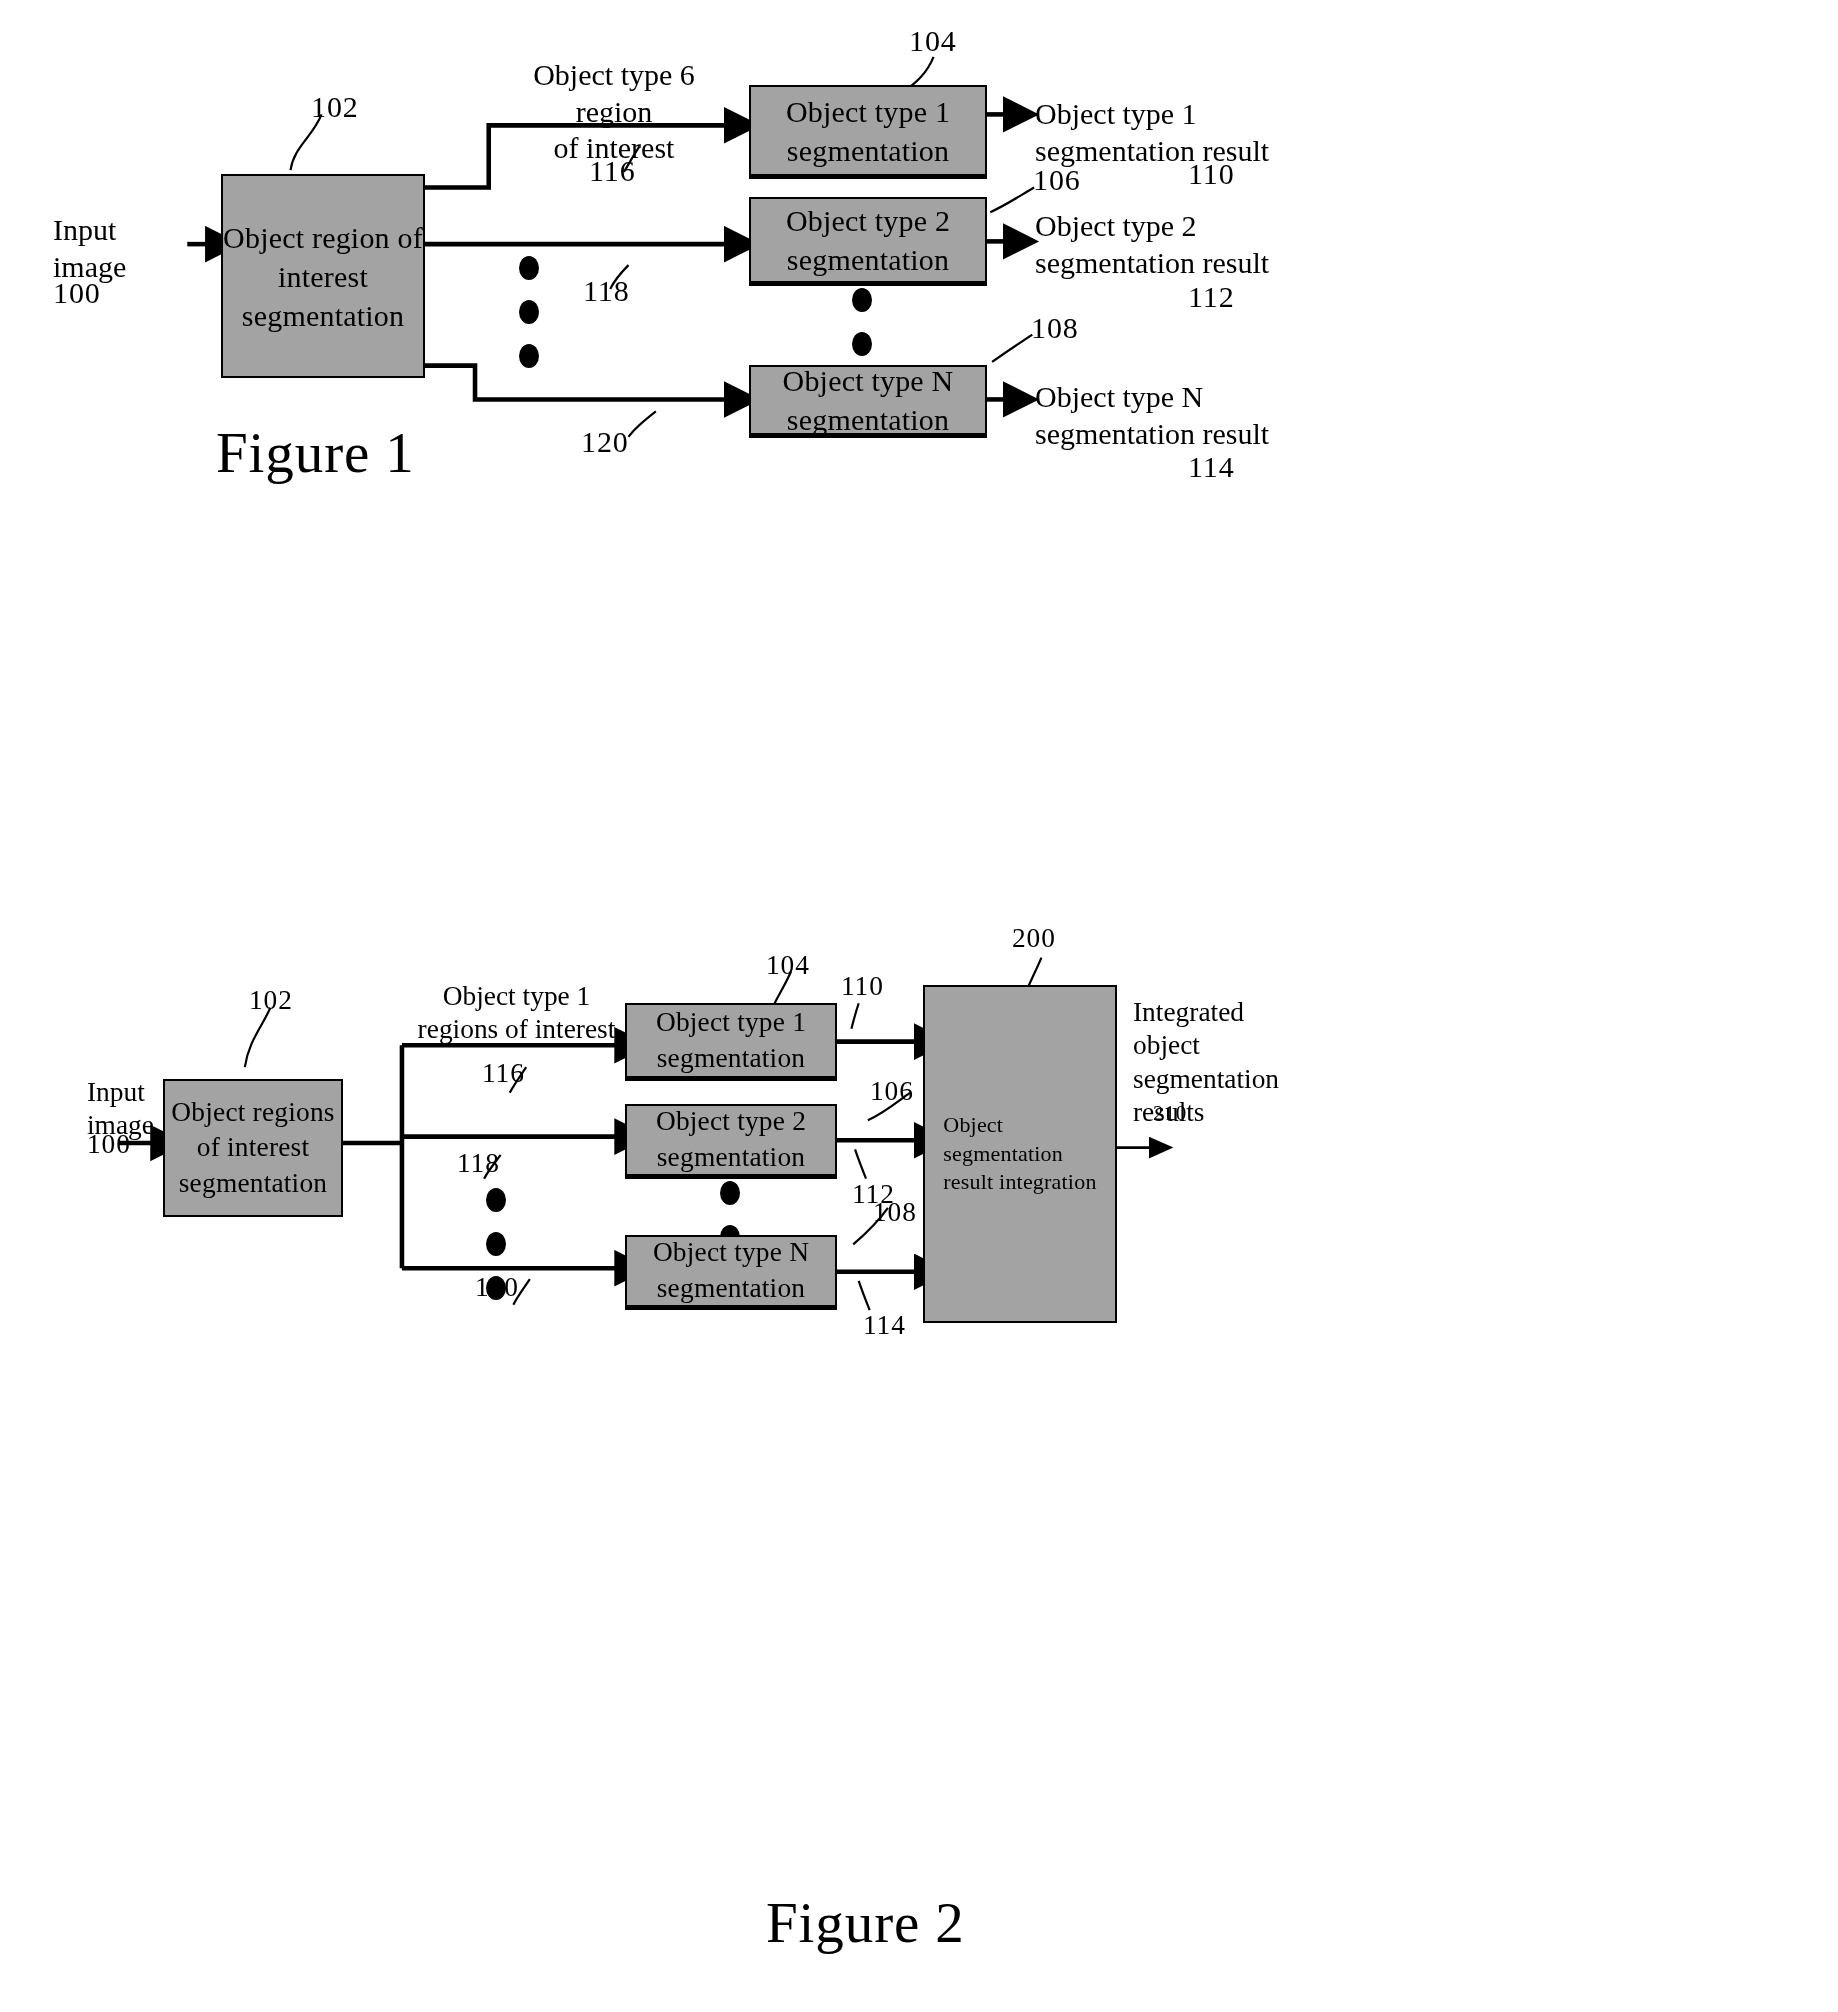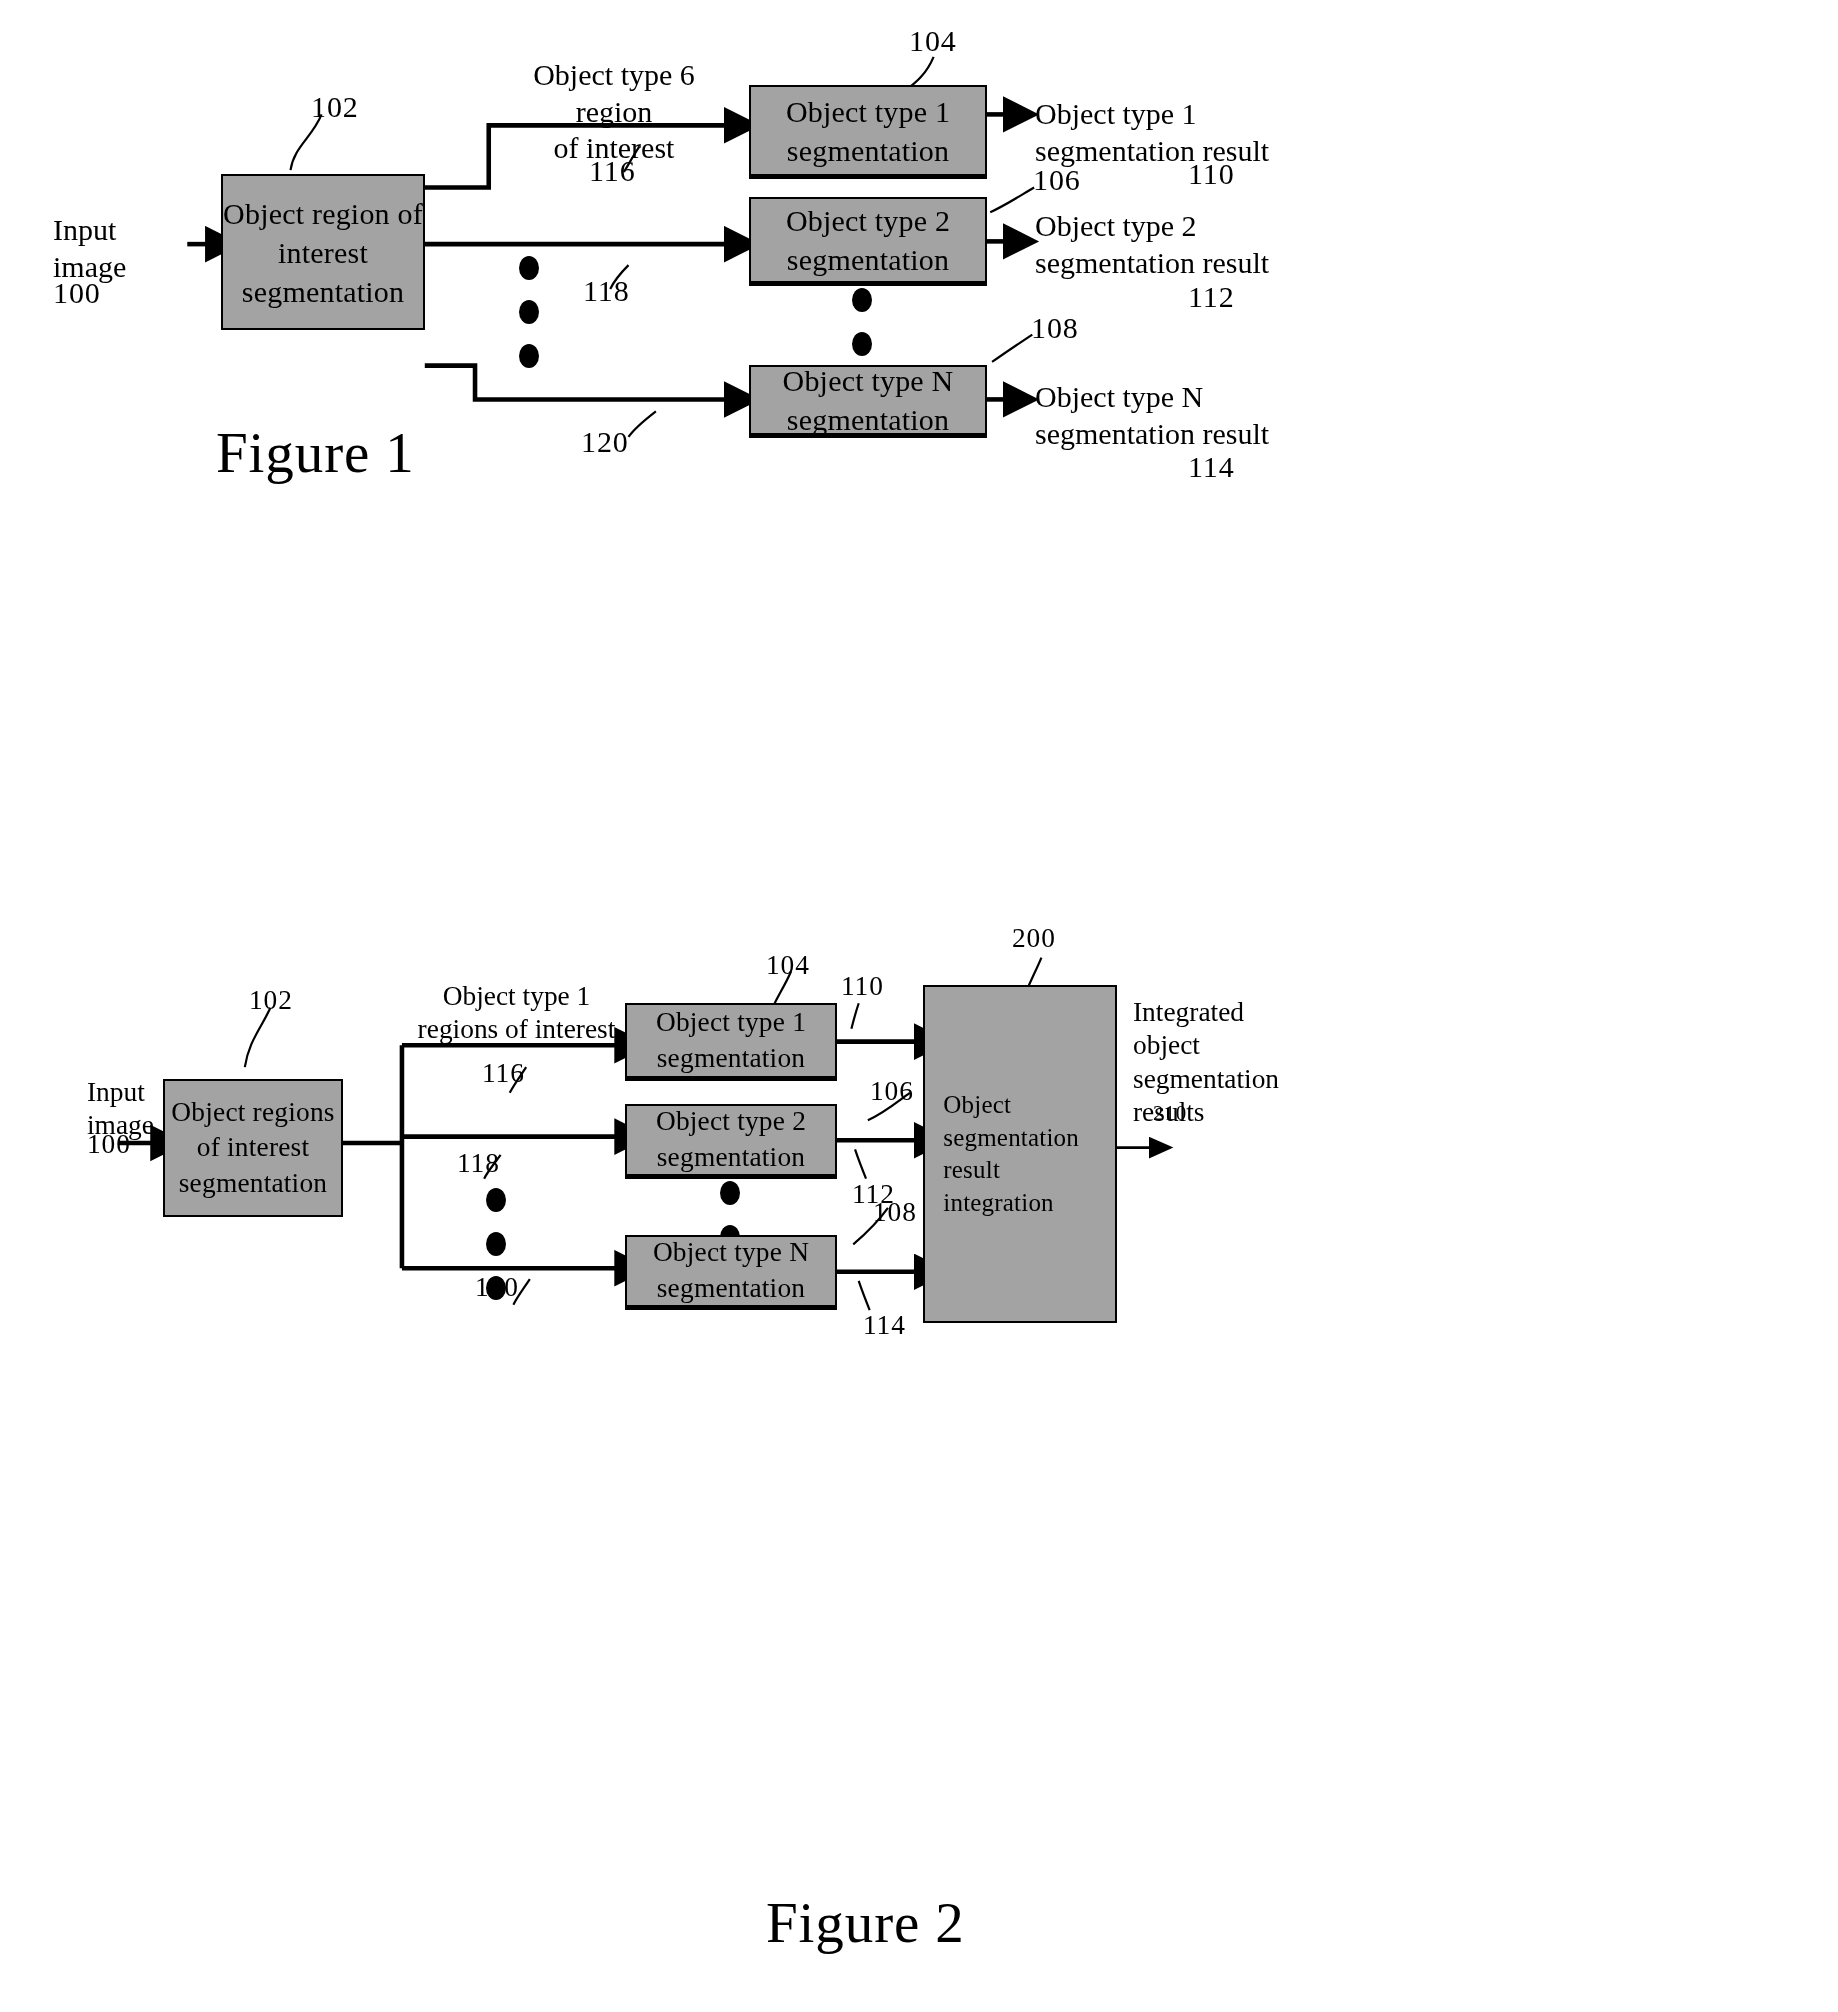--- a/index.html
+++ b/index.html
@@ -142,21 +142,21 @@
       </g>
     </g>
   </svg>
 
   <div>
 
     <div class="lbl left" style="left:53px; top:212px; width:137px;">Input
 image</div>
     <div class="refnum" style="left:53px; top:276px;">100</div>
 
-    <div class="node" style="left:221px; top:174px; width:204px; height:156px;">
+    <div class="node" style="left:221px; top:174px; width:204px; height:204px;">
       <span>Object region
 of interest
 segmentation</span>
     </div>
     <div class="refnum" style="left:311px; top:90px;">102</div>
 
     <div class="lbl" style="left:493px; top:57px; width:242px;">Object type 6 region
 of interest</div>
     <div class="refnum" style="left:589px; top:154px;">116</div>
     <div class="refnum" style="left:583px; top:274px;">118</div>
@@ -253,21 +253,21 @@
     <div class="node thickbottom" style="left:625px; top:1235px; width:212px; height:75px; font-size:27.4px;">
       <span>Object type N
 segmentation</span>
     </div>
     <div class="refnum" style="left:873px; top:1197px; font-size:27.4px;">108</div>
 
     <div class="refnum" style="left:841px; top:971px; font-size:27.4px;">110</div>
     <div class="refnum" style="left:852px; top:1179px; font-size:27.4px;">112</div>
     <div class="refnum" style="left:863px; top:1310px; font-size:27.4px;">114</div>
 
-    <div class="node" style="left:923px; top:985px; width:194px; height:338px; font-size:25px; align-items:center;">
+    <div class="node" style="left:923px; top:985px; width:194px; height:338px; font-size:22px; align-items:center;">
       <span style="display:block; width:100%; text-align:left; padding-left:18.3px;">Object
 segmentation
 result
 integration</span>
     </div>
     <div class="refnum" style="left:1012px; top:923px; font-size:27.4px;">200</div>
 
     <div class="lbl left" style="left:1133px; top:996px; width:174px; font-size:27.4px;">Integrated
 object
 segmentation

